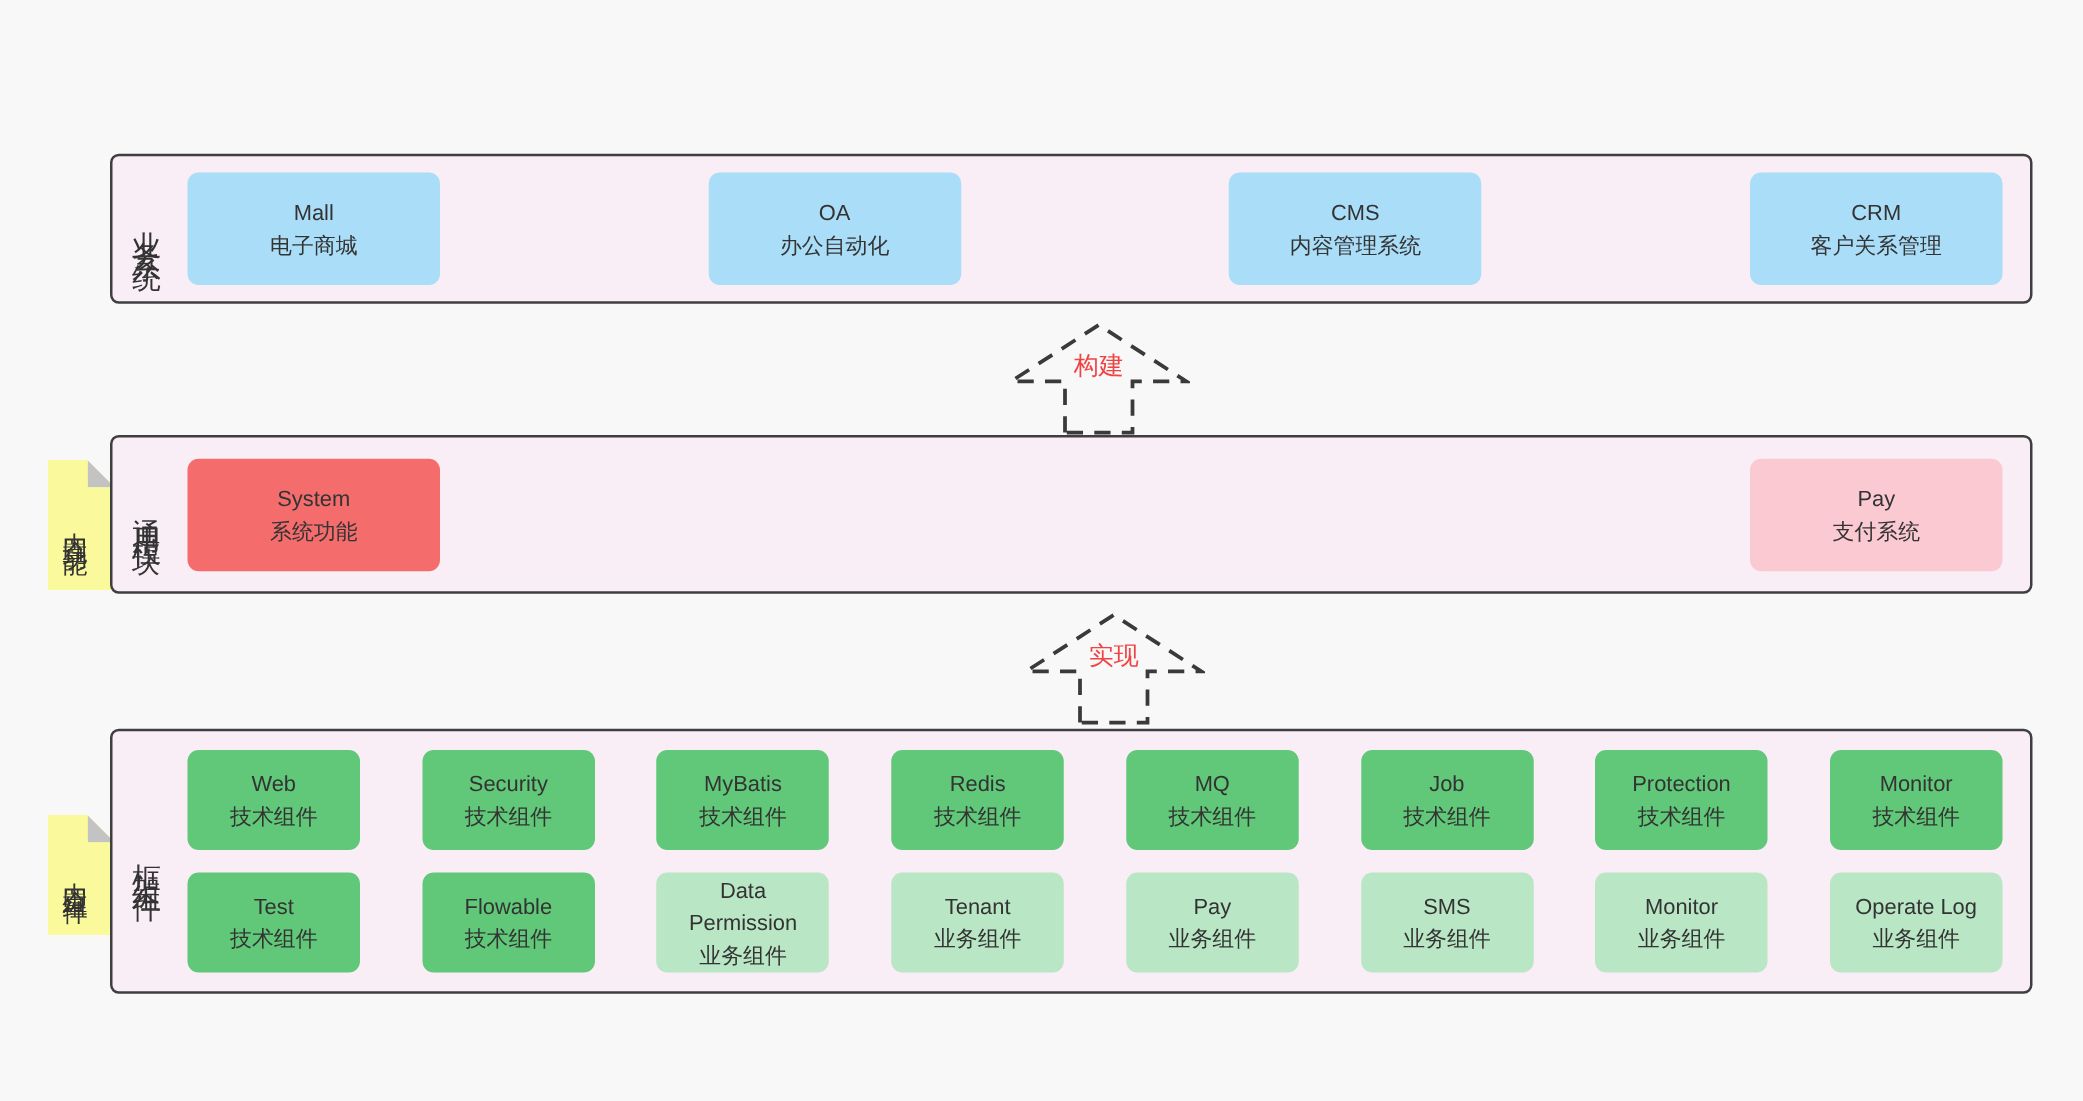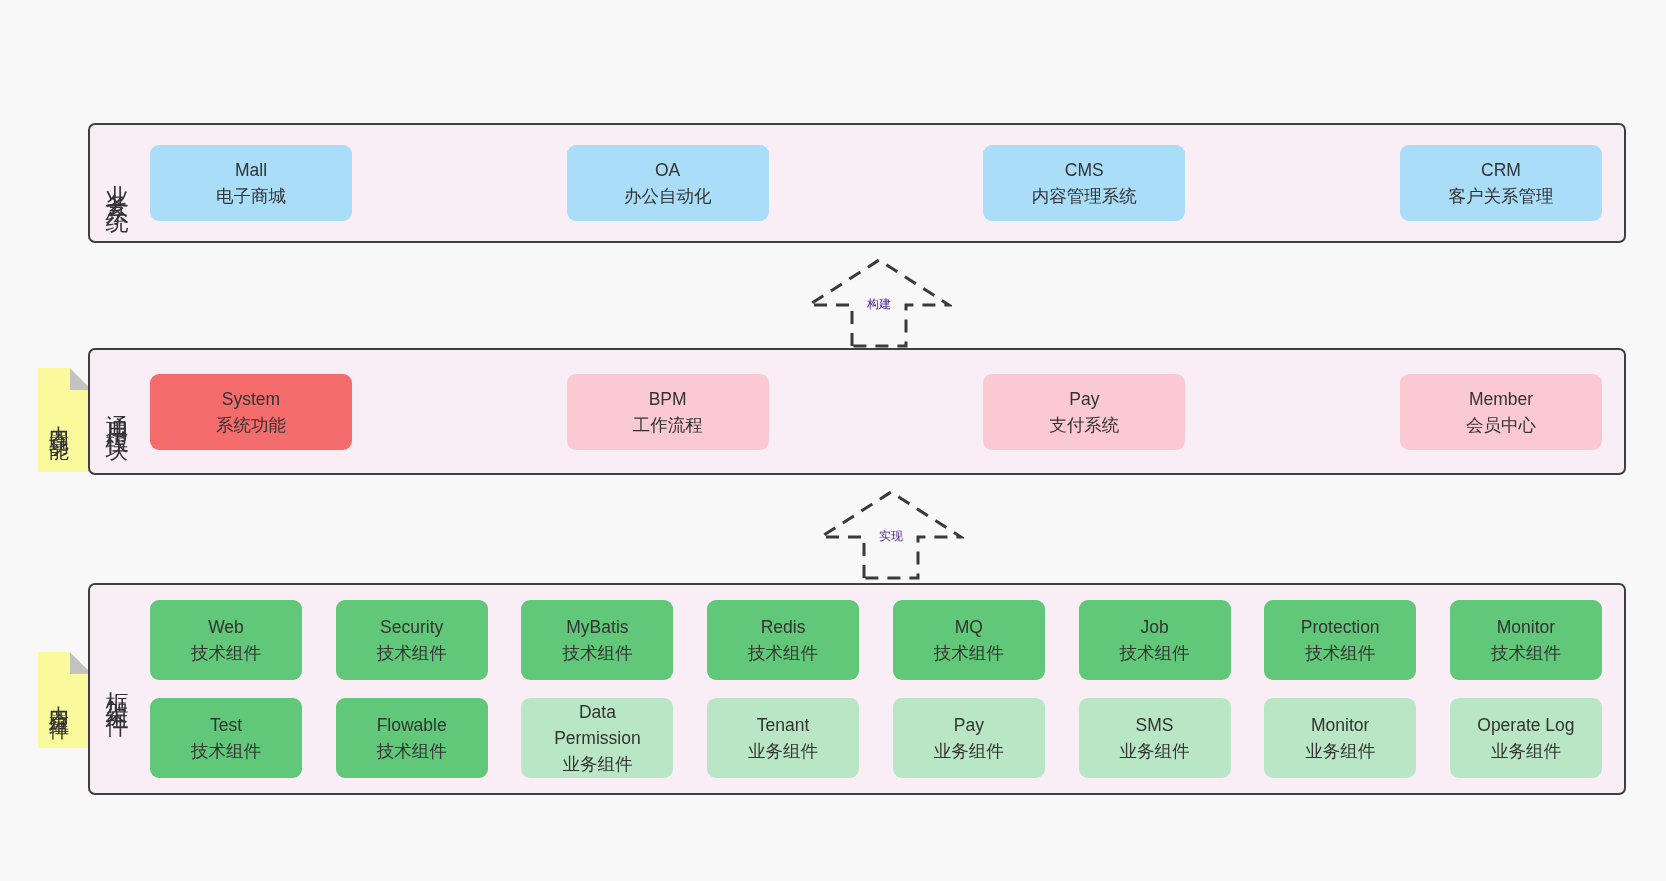--- a/index.html
+++ b/index.html
@@ -19,22 +19,22 @@
     font-size:23px;letter-spacing:8px;color:#333;}
 
   .rows{position:absolute;left:60px;right:22px;top:0;bottom:0;
     display:flex;flex-direction:column;justify-content:center;gap:18px;}
   .row{display:flex;justify-content:space-between;}
 
   .box{border-radius:9px;display:flex;flex-direction:column;align-items:center;
     justify-content:center;text-align:center;font-size:17.5px;line-height:26px;
     color:#333;box-sizing:border-box;padding:4px 6px;}
   .box .box-name{white-space:pre-line;}
-  .w-wide{width:202px;height:76px;}
-  .w-narrow{width:152px;height:80px;justify-content:center;}
+  .w-wide{width:202px;height:90px;}
+  .w-narrow{width:138px;height:80px;justify-content:center;}
   .c-blue{background:var(--blue,#a9ddf8);}
   .c-red{background:var(--red,#f56c6c);align-items:center;}
   .c-pink{background:var(--pink,#fbc9d2);}
   .c-green{background:var(--green,#60c878);}
   .c-lightgreen{background:var(--lightgreen,#b9e6c4);}
 
   
   .sticky{position:absolute;left:38px;width:54px;background:var(--yellow,#fafa9d);
     z-index:1;clip-path:polygon(0 0,calc(100% - 22px) 0,100% 22px,100% 100%,0 100%);
     display:flex;align-items:center;justify-content:center;}
@@ -43,22 +43,22 @@
   .sticky .fold{position:absolute;top:0;right:0;width:22px;height:22px;
     background:#c3c3c3;clip-path:polygon(0 0,100% 100%,0 100%);}
   .sticky .sticky-text{writing-mode:vertical-lr;text-orientation:upright;
     font-size:20px;letter-spacing:5px;color:#333;margin-right:10px;}
 
   
   .arrow{position:absolute;width:146px;height:92px;z-index:0;}
   .arrow-0{left:806px;top:256px;}
   .arrow-1{left:818px;top:488px;}
   .arrow svg{position:absolute;left:0;top:0;}
-  .arrow .arrow-label{position:absolute;left:50%;top:38px;transform:translateX(-50%);
-    background:var(--page-bg,#f8f8f8);padding:2px 3px;font-size:12px;color:#4c1d95;
+  .arrow .arrow-label{position:absolute;left:50%;top:21px;transform:translateX(-50%);
+    background:var(--page-bg,#f8f8f8);padding:2px 3px;font-size:20px;color:#ef4444;
     white-space:nowrap;}
 </style>
 </head>
 <body>
 
 <div class="canvas">
 
   <div class="sticky sticky-1">
     <div class="fold"></div>
     <div class="sticky-text">内置功能</div>
@@ -107,30 +107,22 @@
 
   <section class="layer layer-1">
     <div class="side-label">通用模块</div>
     <div class="rows">
         <div class="row">
           <div class="box c-red w-wide">
             <div class="box-name">System</div>
             <div class="box-desc">系统功能</div>
           </div>
           <div class="box c-pink w-wide">
-            <div class="box-name">BPM</div>
-            <div class="box-desc">工作流程</div>
-          </div>
-          <div class="box c-pink w-wide">
             <div class="box-name">Pay</div>
             <div class="box-desc">支付系统</div>
-          </div>
-          <div class="box c-pink w-wide">
-            <div class="box-name">Member</div>
-            <div class="box-desc">会员中心</div>
           </div>
         </div>
       </div>
   </section>
 
   <section class="layer layer-2">
     <div class="side-label">框架组件</div>
     <div class="rows">
         <div class="row">
           <div class="box c-green w-narrow">

